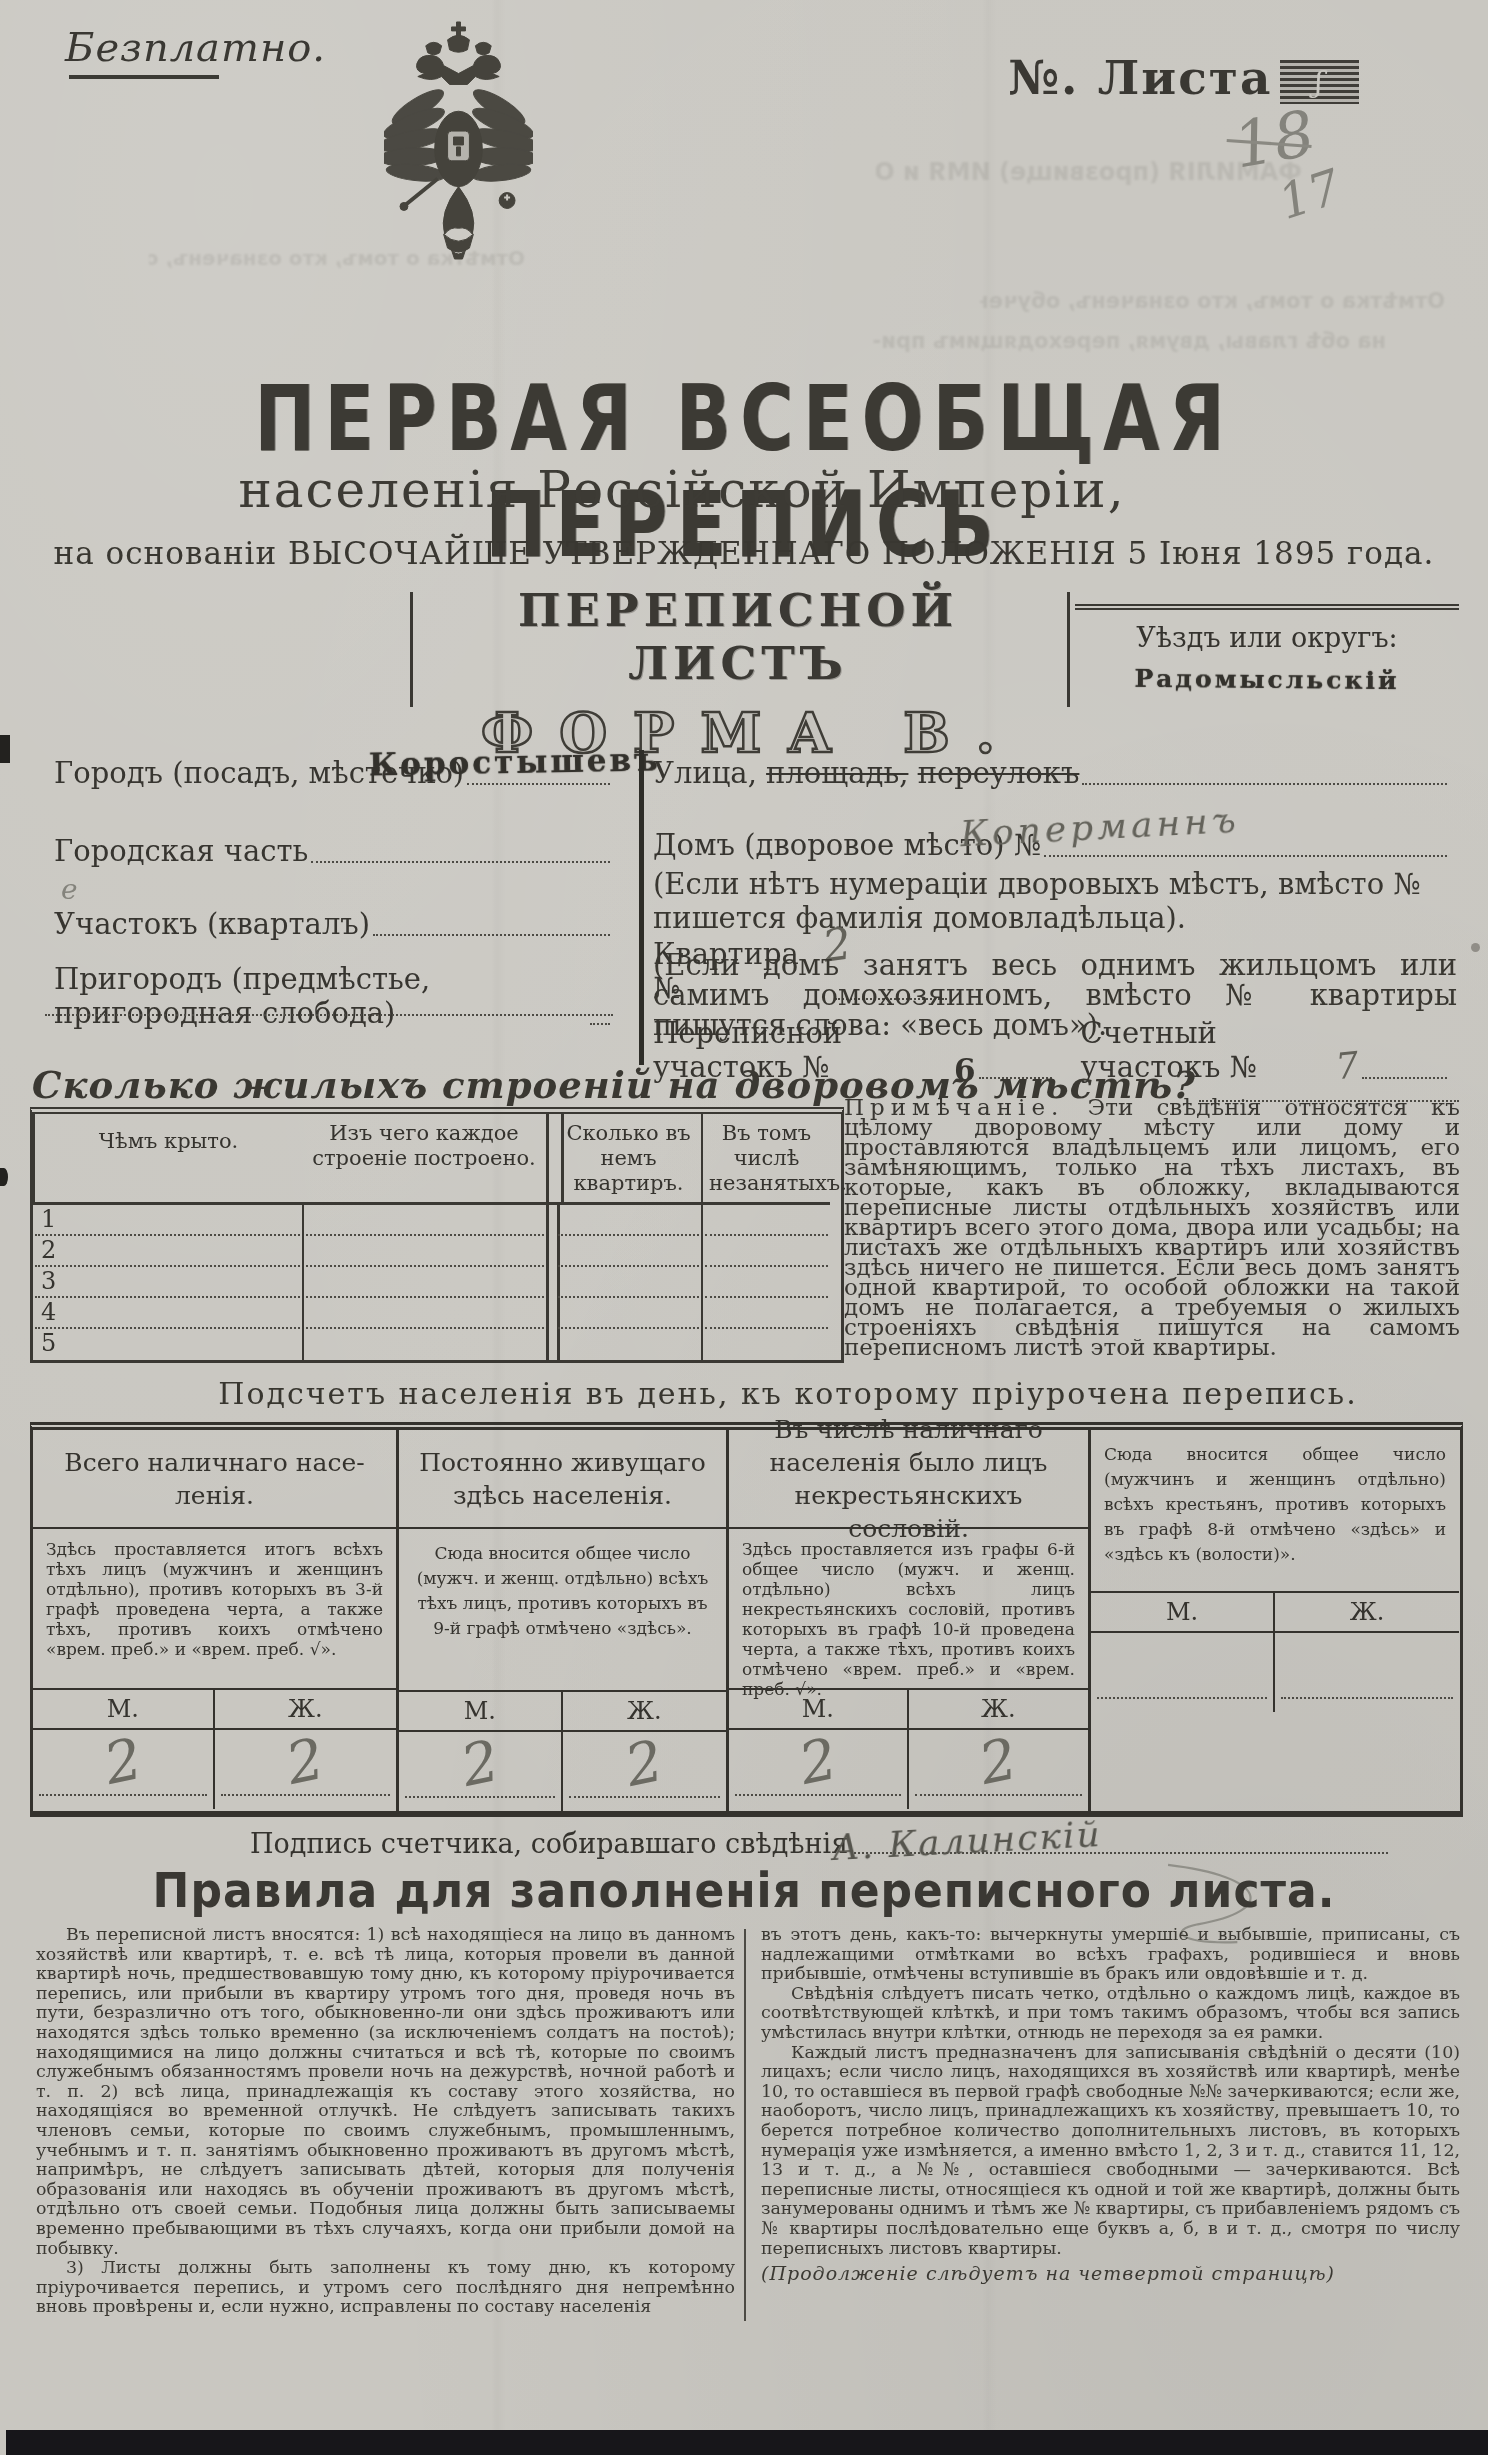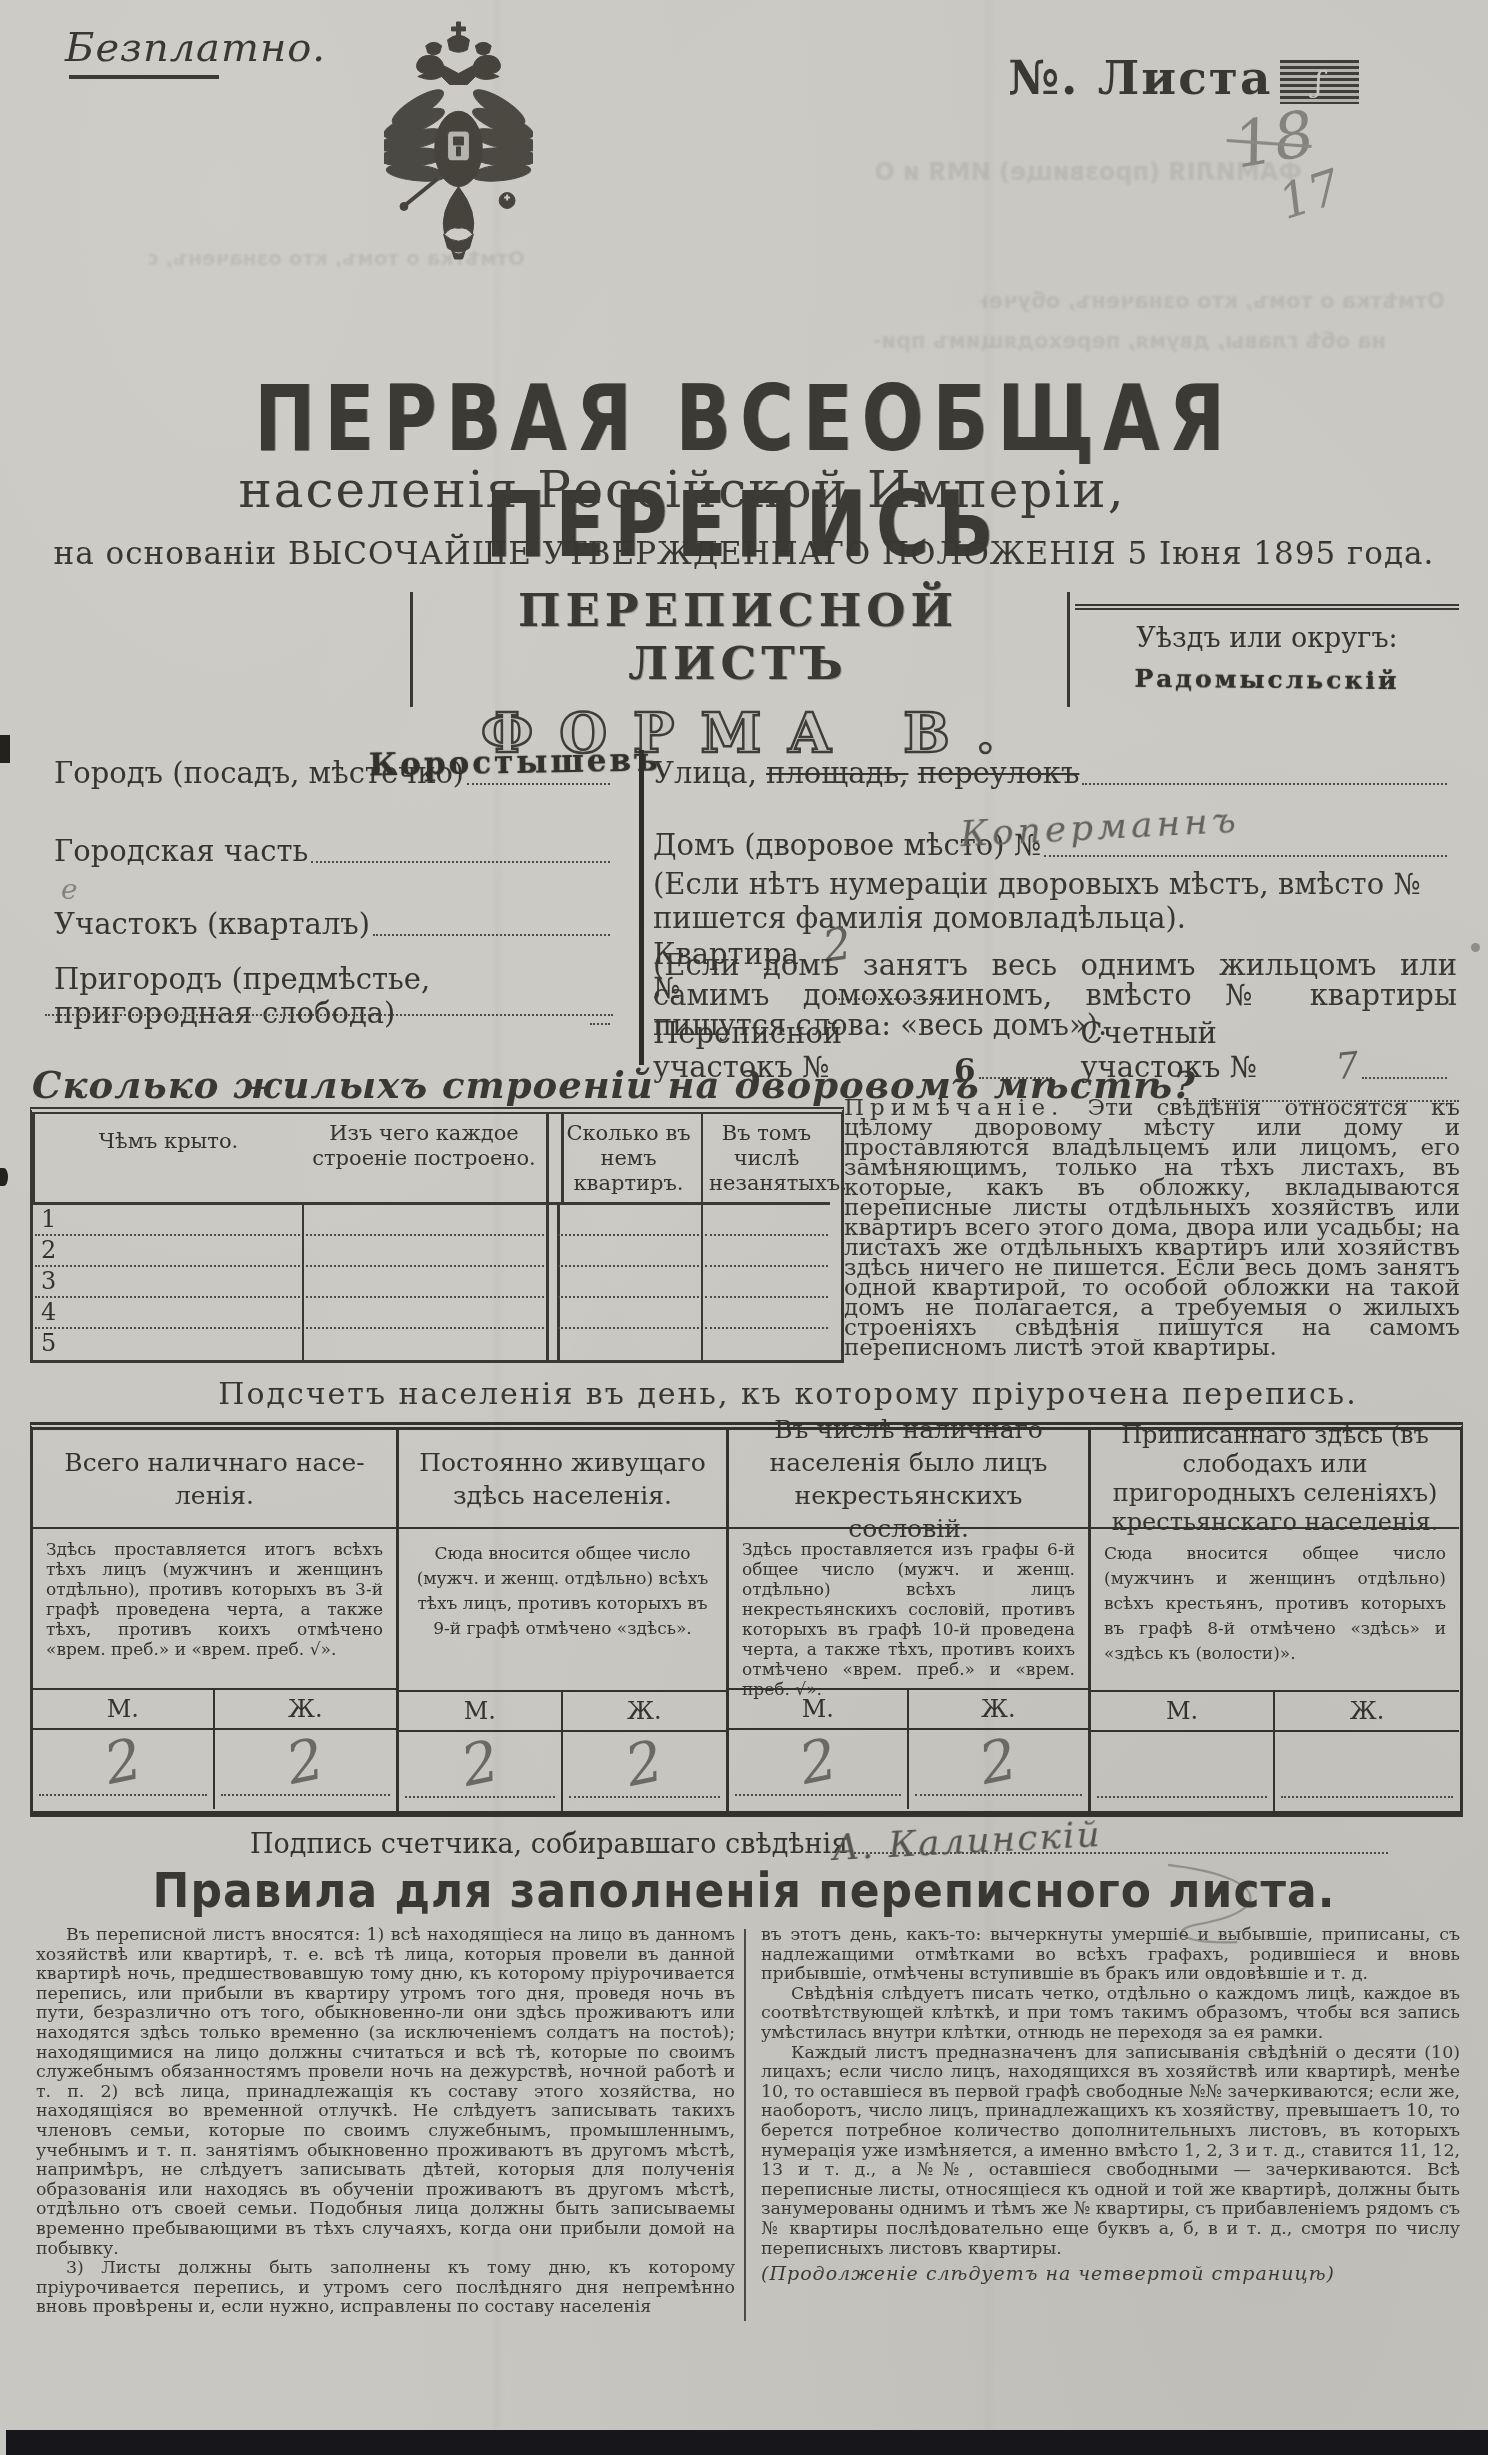--- a/index.html
+++ b/index.html
@@ -329,21 +329,20 @@
       <div class="g-vals">
         <div class="cell">
             <span class="g-num">2</span>
           </div>
         <div class="cell">
             <span class="g-num">2</span>
           </div>
       </div>
     </div>
     <div class="cgroup">
-      <div class="g-title small">Приписаннаго здѣсь (въ слободахъ или пригородныхъ селеніяхъ) крестьянскаго населенія.</div>
       <div class="g-desc tall" style="text-align:justify;">Сюда вносится общее число (мужчинъ и женщинъ отдѣльно) всѣхъ крестьянъ, противъ которыхъ въ графѣ 8-й отмѣчено «здѣсь» и «здѣсь къ (волости)».</div>
       <div class="g-cols">
         <div>М.</div>
         <div>Ж.</div>
       </div>
       <div class="g-vals">
         <div class="cell">
             <span class="g-num"></span>
           </div>
         <div class="cell">

